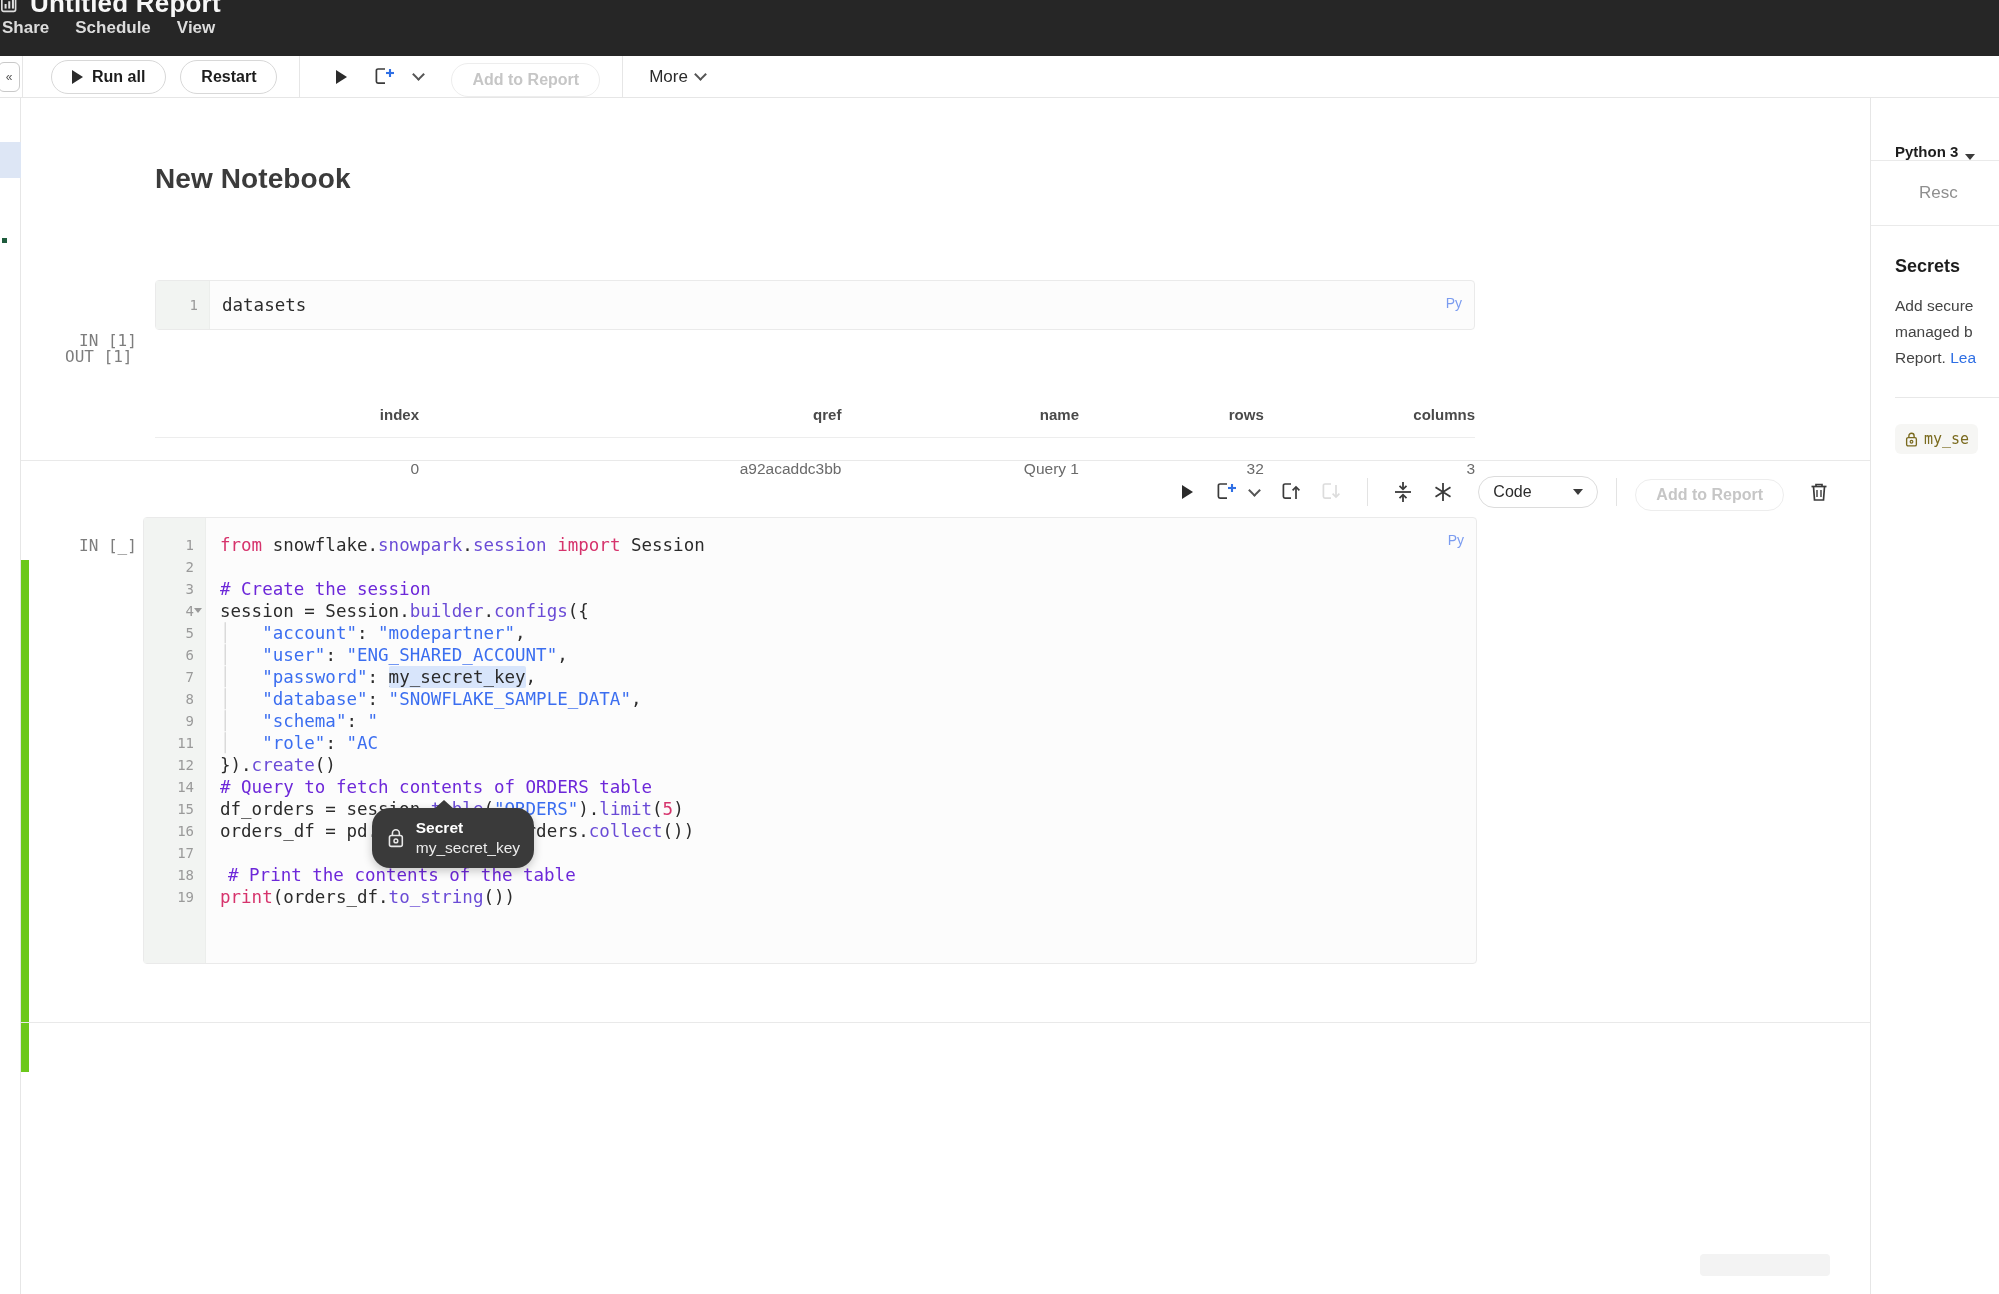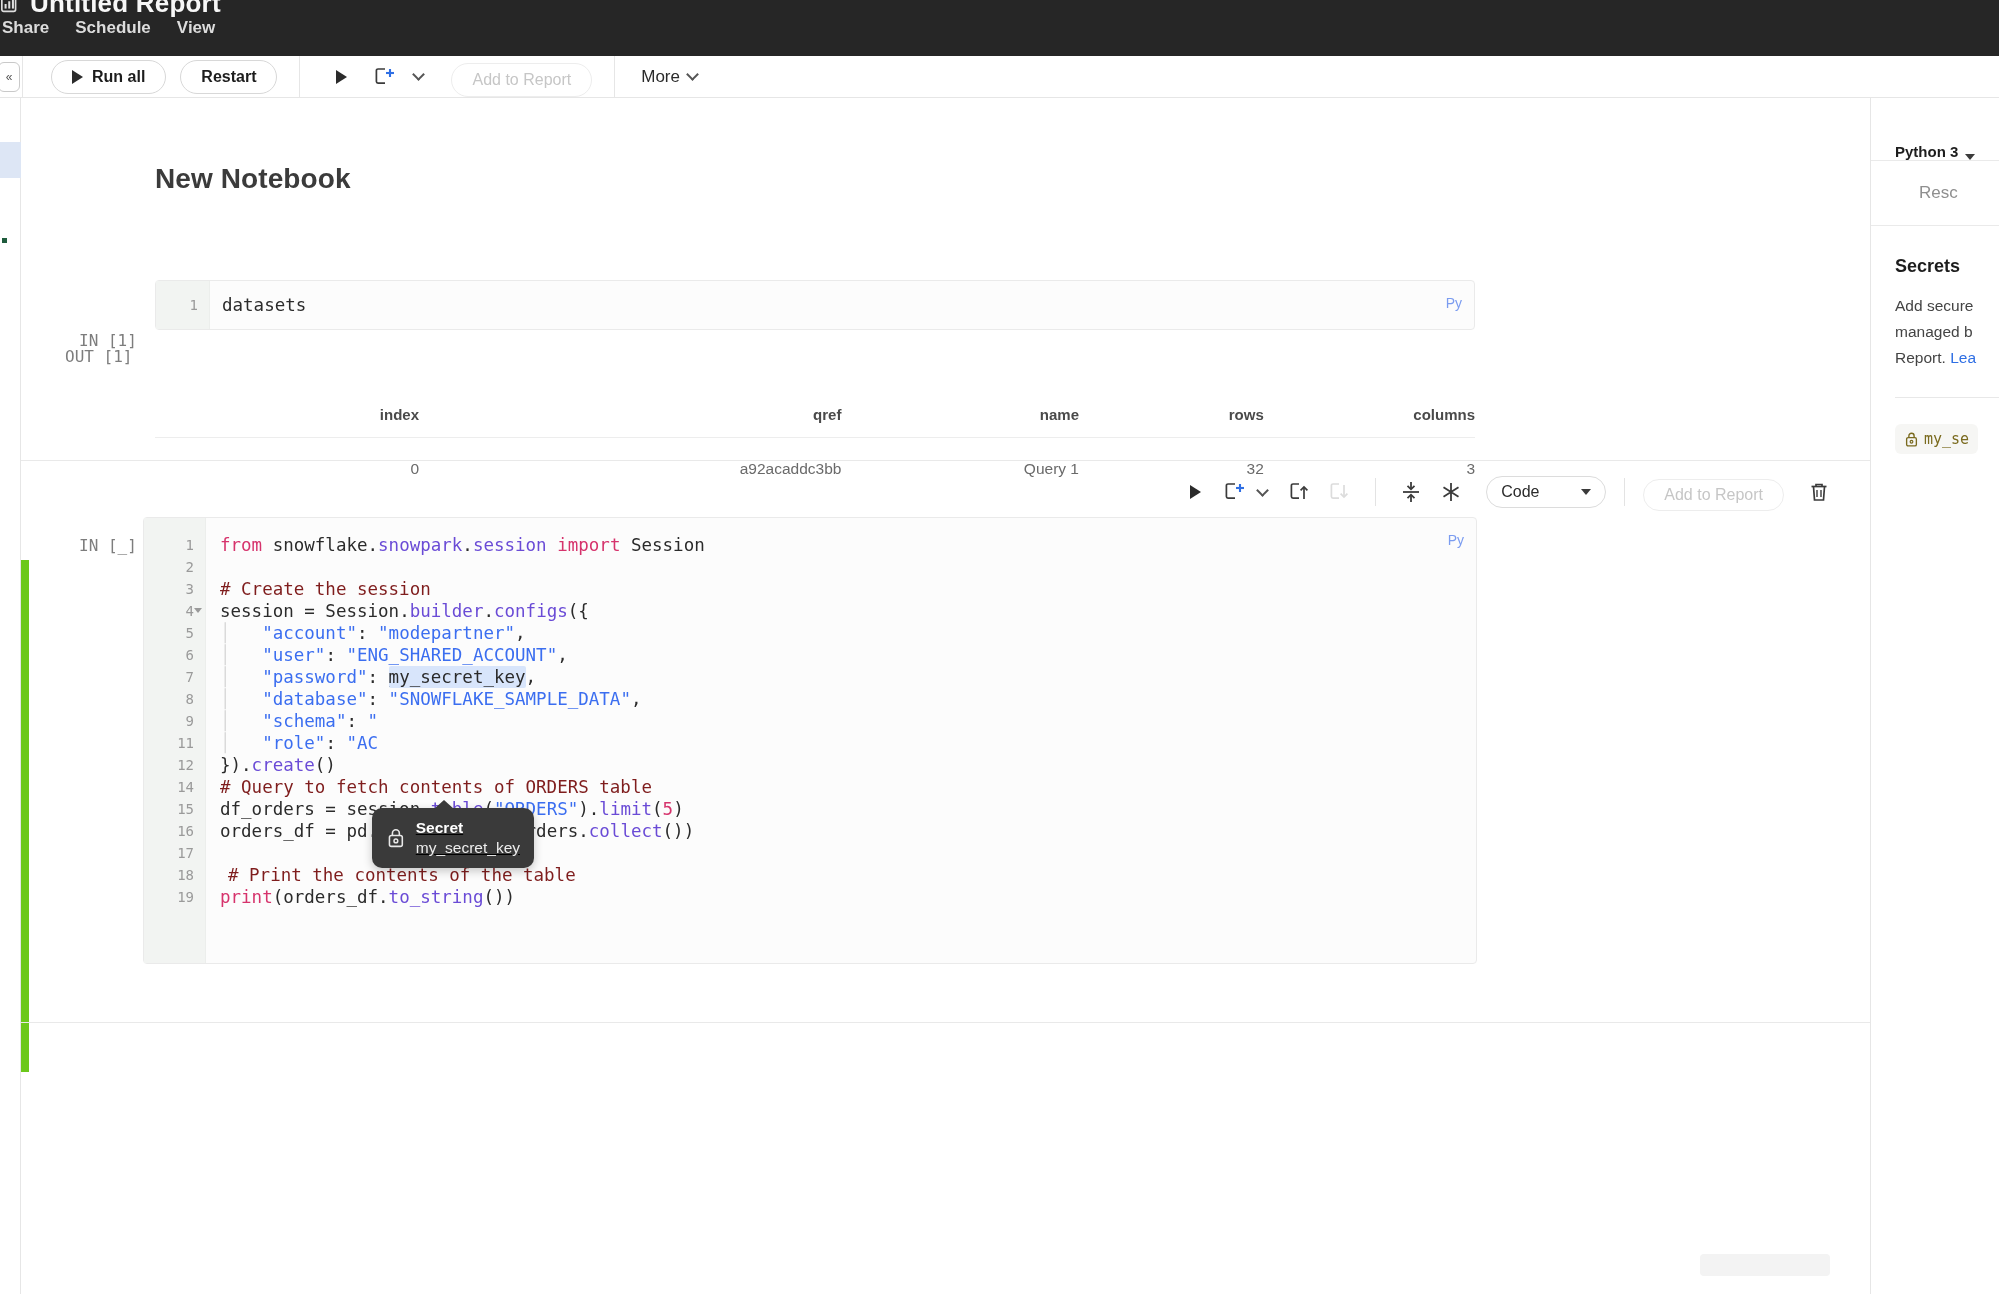--- a/index.html
+++ b/index.html
@@ -51,21 +51,21 @@
     margin-left: -10px; display: flex; align-items: center; justify-content: center;
     color: #555; font-size: 12px;
   }
 
   .btn-pill {
     border: 1px solid #d8d8d8; border-radius: 20px; background: #fff;
     height: 34px; padding: 0 20px; display: inline-flex; align-items: center;
     gap: 9px; font-size: 16px; font-weight: 700; color: #1d1d1d; cursor: pointer;
     white-space: nowrap;
   }
-  .btn-pill.ghost { color: #c6c6c6; border-color: #ededed; font-weight: 400; margin-top: 6px; }
+  .btn-pill.ghost { color: #c6c6c6; border-color: #ededed; font-weight: 700; margin-top: 6px; }
   .play-tri {
     width: 0; height: 0; border-left: 11px solid #2b2b2b;
     border-top: 7px solid transparent; border-bottom: 7px solid transparent;
   }
   .icon-btn {
     width: 34px; height: 34px; display: inline-flex; align-items: center;
     justify-content: center; cursor: pointer; background: transparent; border: 0;
   }
   .more-btn {
     display: inline-flex; align-items: center; gap: 8px; font-size: 17px;
@@ -156,37 +156,37 @@
     width: 0; height: 0; border-top: 6px solid #3b3b3b;
     border-left: 5px solid transparent; border-right: 5px solid transparent;
   }
 
   
   .t-kw   { color: #d6336c; }
   .t-mod  { color: #6a4bd6; }
   .t-fn   { color: #6a4bd6; }
   .t-str  { color: #3b6ef0; }
   .t-key  { color: #3b6ef0; }
-  .t-com  { color: #7f1d1d; }
+  .t-com  { color: #6d28d9; }
   .t-num  { color: #d6336c; }
   .t-txt  { color: #2b2b2b; }
   .indent-guide { color: #d9d9d9; }
   .sel-token {
     background: #d8e5fb; border-radius: 2px; padding: 1px 0;
   }
   .caret-bar {
     display: inline-block; width: 2px; height: 19px; background: #111;
     vertical-align: -4px; margin-right: -2px;
   }
 
   
   .tooltip {
     position: absolute; left: 351px; top: 710px; width: 162px; height: 60px;
-    background: #3a3a3a; border-radius: 10px; display: flex; align-items: center;
-    gap: 10px; padding: 0 14px; box-shadow: 0 3px 10px rgba(0,0,0,.22); text-decoration: underline;
+    background: #3a3a3a; border-radius: 18px; display: flex; align-items: center;
+    gap: 10px; padding: 0 14px; box-shadow: 0 3px 10px rgba(0,0,0,.22);
   }
   .tooltip .tt-text { display: flex; flex-direction: column; gap: 2px; }
   .tt-title { font-size: 15.5px; font-weight: 700; color: #fff; }
   .tt-sub   { font-size: 15.5px; color: #ededed; }
   .tt-arrow {
     position: absolute; left: 62px; top: -8px; width: 0; height: 0;
     border-left: 10px solid transparent; border-right: 10px solid transparent;
     border-bottom: 9px solid #3a3a3a;
   }
 

